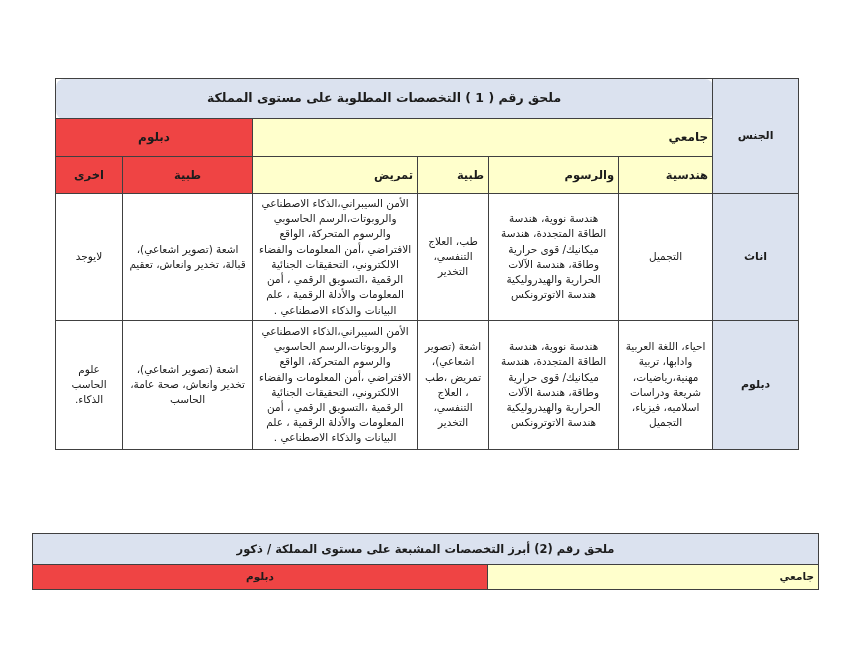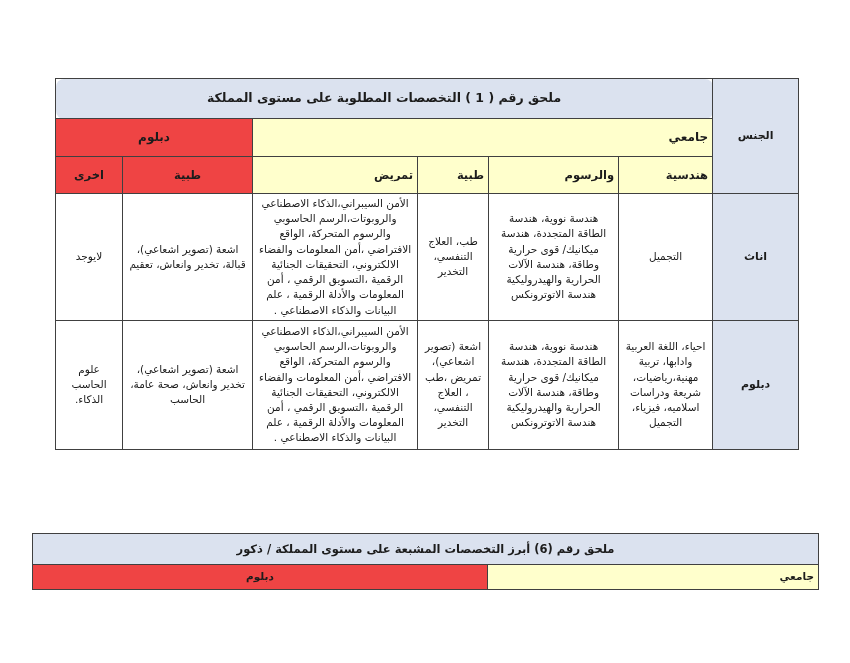--- a/index.html
+++ b/index.html
@@ -94,21 +94,21 @@
 </div>
 
 <div class="tblwrap" id="t2">
   <table dir="rtl">
     <colgroup>
       <col style="width:331px">
       <col style="width:455px">
     </colgroup>
     <tbody>
         <tr class="r-title">
-      <td colspan="2" class="blue">ملحق رقم (6) أبرز التخصصات المشبعة على مستوى المملكة / ذكور</td>
+      <td colspan="2" class="blue">ملحق رقم (2) أبرز التخصصات المشبعة على مستوى المملكة / ذكور</td>
     </tr>
     <tr class="r-group">
       <td class="yellow">جامعي</td>
       <td class="pink">دبلوم</td>
     </tr>
   </tbody>
     </table>
 </div>
 
 </body></html>

